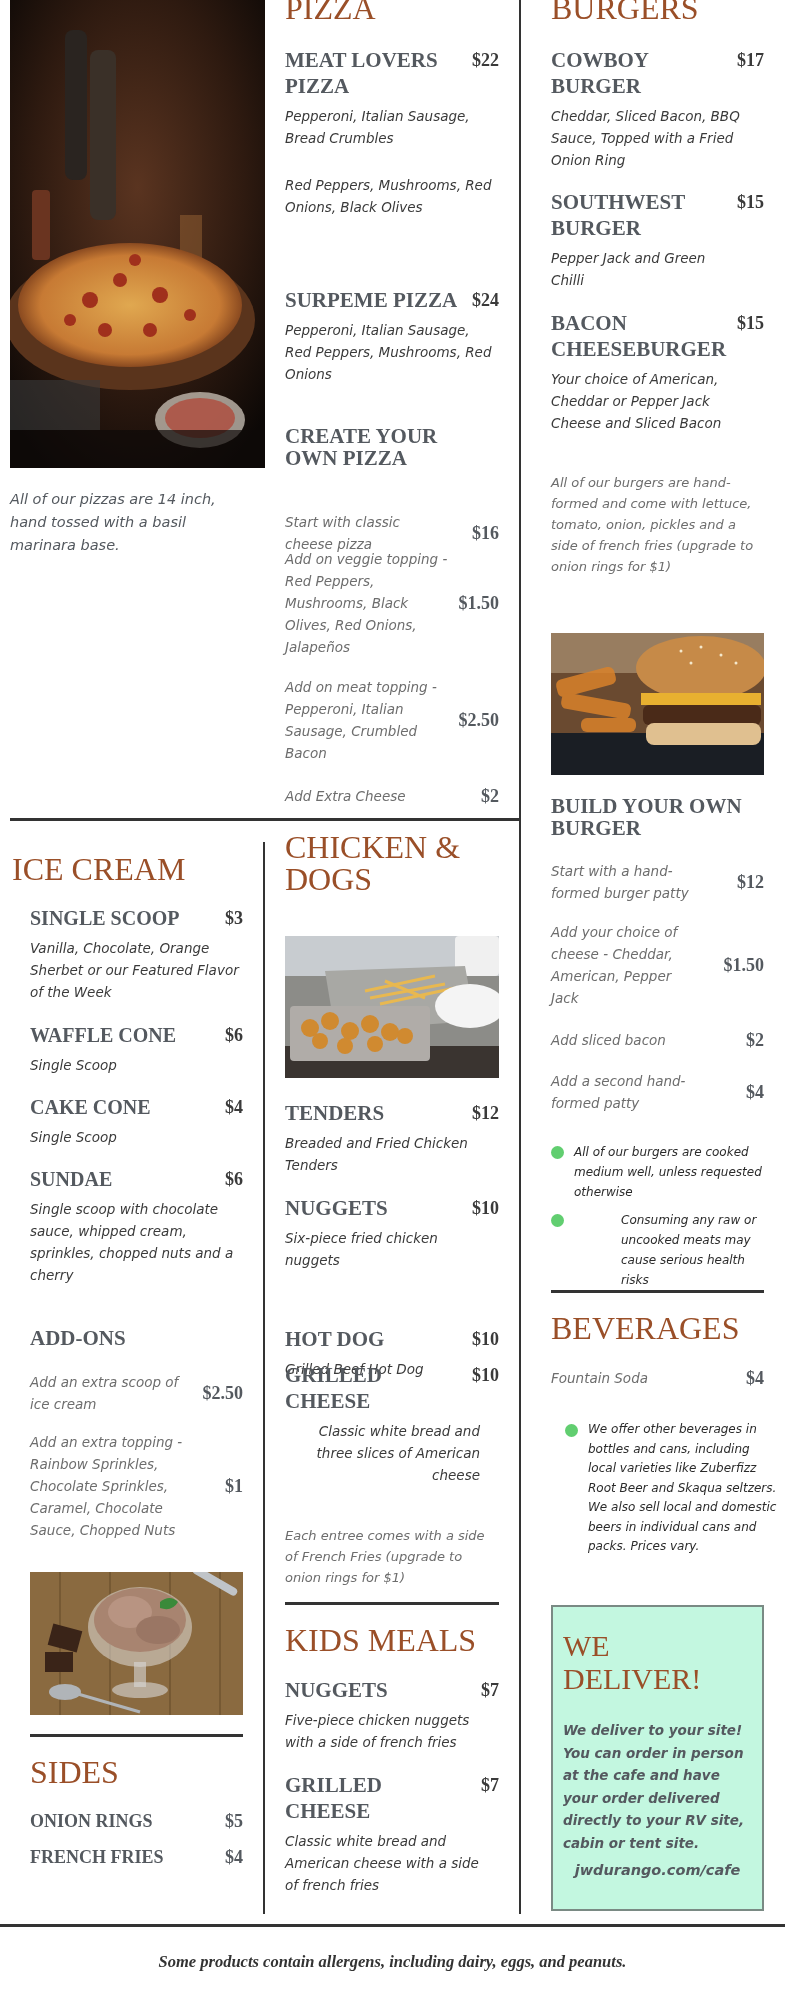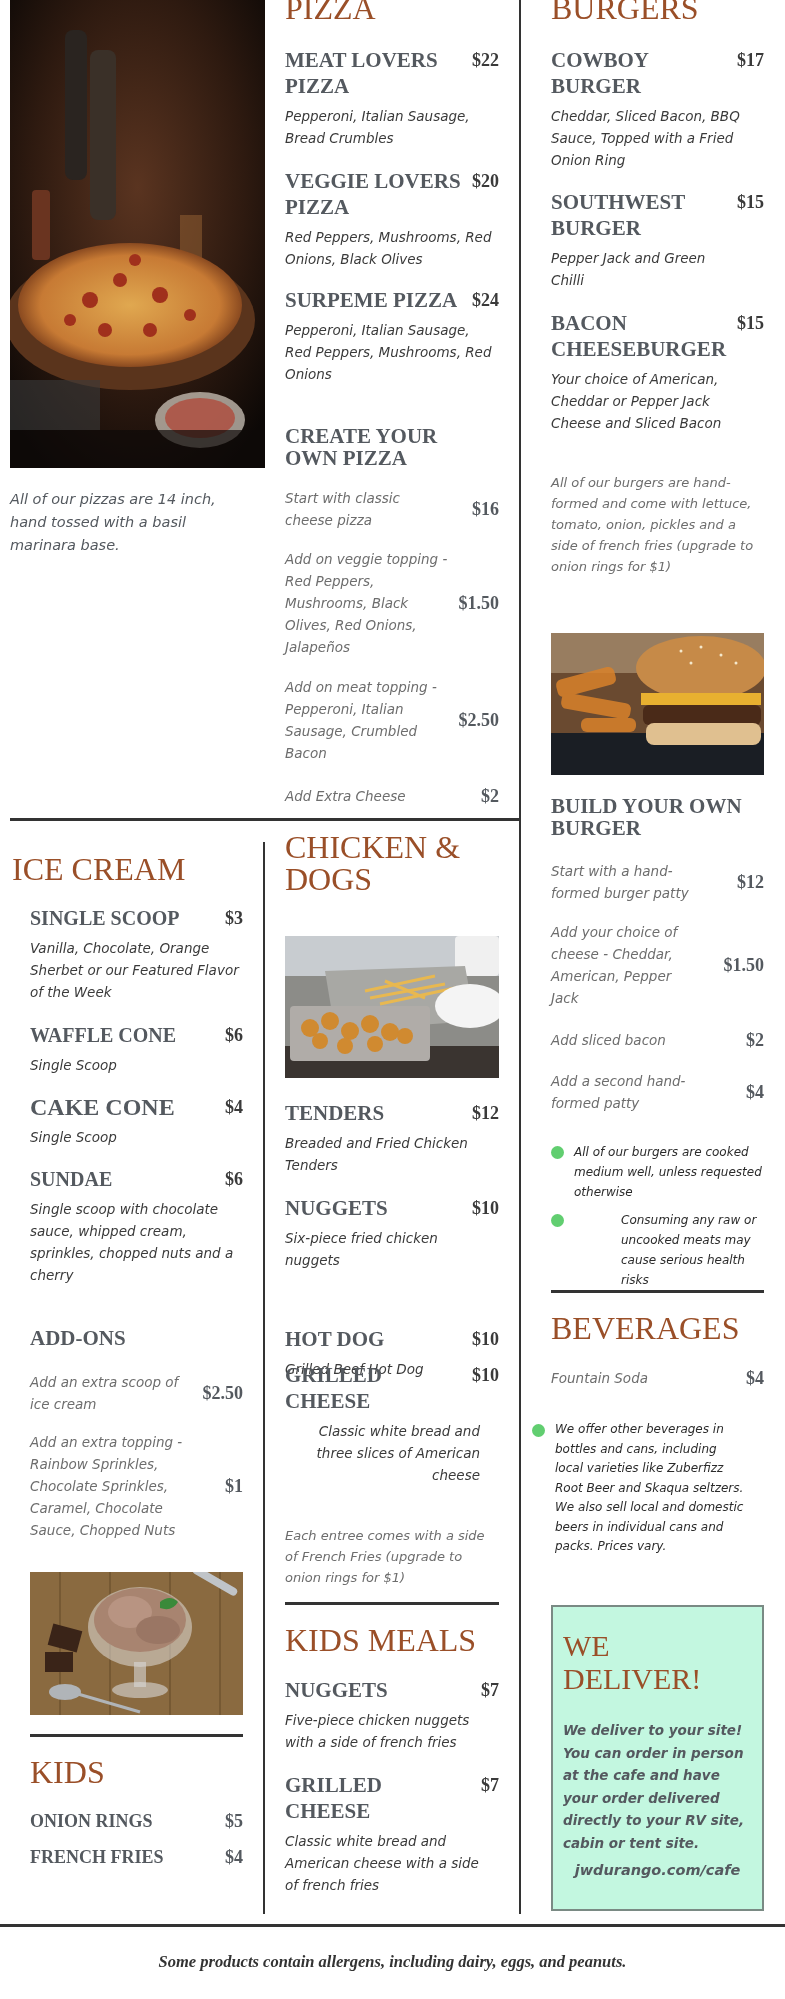--- a/index.html
+++ b/index.html
@@ -76,38 +76,34 @@
 
 <div class="item" style="left:285px; top:47px; width:214px;">
   <div class="item-head">
     <div class="item-name" style="width:165px;">MEAT LOVERS PIZZA</div>
     <div class="item-price">$22</div>
   </div>
   <div class="item-desc">Pepperoni, Italian Sausage, Bread Crumbles</div>
 </div>
 
 <div class="item" style="left:285px; top:168px; width:214px;">
-  <div class="item-head">
-    <div class="item-name" style="width:185px;">VEGGIE LOVERS PIZZA</div>
-    <div class="item-price">$20</div>
-  </div>
   <div class="item-desc">Red Peppers, Mushrooms, Red Onions, Black Olives</div>
 </div>
 
 <div class="item" style="left:285px; top:287px; width:214px;">
   <div class="item-head">
     <div class="item-name">SURPEME PIZZA</div>
     <div class="item-price">$24</div>
   </div>
   <div class="item-desc">Pepperoni, Italian Sausage, Red Peppers, Mushrooms, Red Onions</div>
 </div>
 
 <div class="sub-title abs" style="left:285px; top:425px; width:170px; line-height:22px;">CREATE YOUR OWN PIZZA</div>
 
-<div class="opt" style="left:285px; top:487px; width:214px;">
+<div class="opt" style="left:285px; top:511px; width:214px;">
   <div class="opt-text" style="width:140px;">Start with classic cheese pizza</div>
   <div class="opt-price">$16</div>
 </div>
 <div class="opt" style="left:285px; top:548px; width:214px;">
   <div class="opt-text" style="width:165px;">Add on veggie topping - Red Peppers, Mushrooms, Black Olives, Red Onions, Jalapeños</div>
   <div class="opt-price">$1.50</div>
 </div>
 <div class="opt" style="left:285px; top:676px; width:214px;">
   <div class="opt-text" style="width:165px;">Add on meat topping - Pepperoni, Italian Sausage, Crumbled Bacon</div>
   <div class="opt-price">$2.50</div>
@@ -199,21 +195,21 @@
 
 <div class="hline" style="left:551px; top:1290px; width:213px;"></div>
 
 <div class="sec-title abs" style="left:551px; top:1312px;">BEVERAGES</div>
 
 <div class="opt" style="left:551px; top:1367px; width:213px;">
   <div class="opt-text">Fountain Soda</div>
   <div class="opt-price">$4</div>
 </div>
 
-<div class="bullet" style="left:532px; top:1420px; width:213px;">
+<div class="bullet" style="left:565px; top:1420px; width:213px;">
   <span class="dot"></span>
   <span class="bullet-text" style="line-height:19.5px;">We offer other beverages in bottles and cans, including local varieties like Zuberfizz Root Beer and Skaqua seltzers. We also sell local and domestic beers in individual cans and packs. Prices vary.</span>
 </div>
 
 <div class="deliver-box">
   <div class="deliver-title" style="width:150px;">WE DELIVER!</div>
   <div class="deliver-text">We deliver to your site! You can order in person at the cafe and have your order delivered directly to your RV site, cabin or tent site.</div>
   <div class="deliver-link">jwdurango.com/cafe</div>
 </div>
 
@@ -235,21 +231,21 @@
 <div class="item" style="left:30px; top:1022px; width:213px;">
   <div class="item-head">
     <div class="item-name" style="font-size:20px;">WAFFLE CONE</div>
     <div class="item-price">$6</div>
   </div>
   <div class="item-desc">Single Scoop</div>
 </div>
 
 <div class="item" style="left:30px; top:1094px; width:213px;">
   <div class="item-head">
-    <div class="item-name" style="font-size:24px;">CAKE CONE</div>
+    <div class="item-name" style="font-size:20px;">CAKE CONE</div>
     <div class="item-price">$4</div>
   </div>
   <div class="item-desc">Single Scoop</div>
 </div>
 
 <div class="item" style="left:30px; top:1166px; width:213px;">
   <div class="item-head">
     <div class="item-name" style="font-size:20px;">SUNDAE</div>
     <div class="item-price">$6</div>
   </div>
@@ -286,21 +282,21 @@
     <path d="M130 30 q10 -8 18 0 q-6 10 -18 6z" fill="#3a8a3a"></path>
     <rect x="104" y="90" width="12" height="25" fill="#d8d8d8" opacity="0.6"></rect>
     <ellipse cx="110" cy="118" rx="28" ry="8" fill="#d8d8d8" opacity="0.6"></ellipse>
     <ellipse cx="35" cy="120" rx="16" ry="8" fill="#b0b4b8"></ellipse>
     <line x1="48" y1="122" x2="110" y2="140" stroke="#b0b4b8" stroke-width="3"></line>
   </svg>
 </div>
 
 <div class="hline" style="left:30px; top:1734px; width:213px;"></div>
 
-<div class="sec-title abs" style="left:30px; top:1756px;">KIDS</div>
+<div class="sec-title abs" style="left:30px; top:1756px;">SIDES</div>
 
 <div class="opt" style="left:30px; top:1808px; width:213px;">
   <div class="item-name" style="font-size:18px; font-weight:bold;">ONION RINGS</div>
   <div class="opt-price">$5</div>
 </div>
 <div class="opt" style="left:30px; top:1844px; width:213px;">
   <div class="item-name" style="font-size:18px; font-weight:bold;">FRENCH FRIES</div>
   <div class="opt-price">$4</div>
 </div>
 

